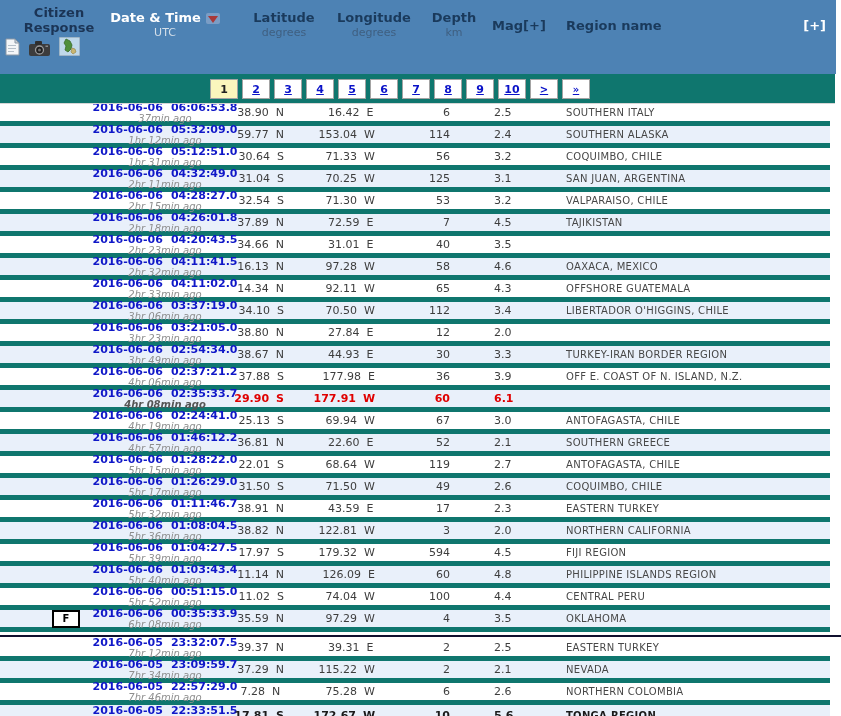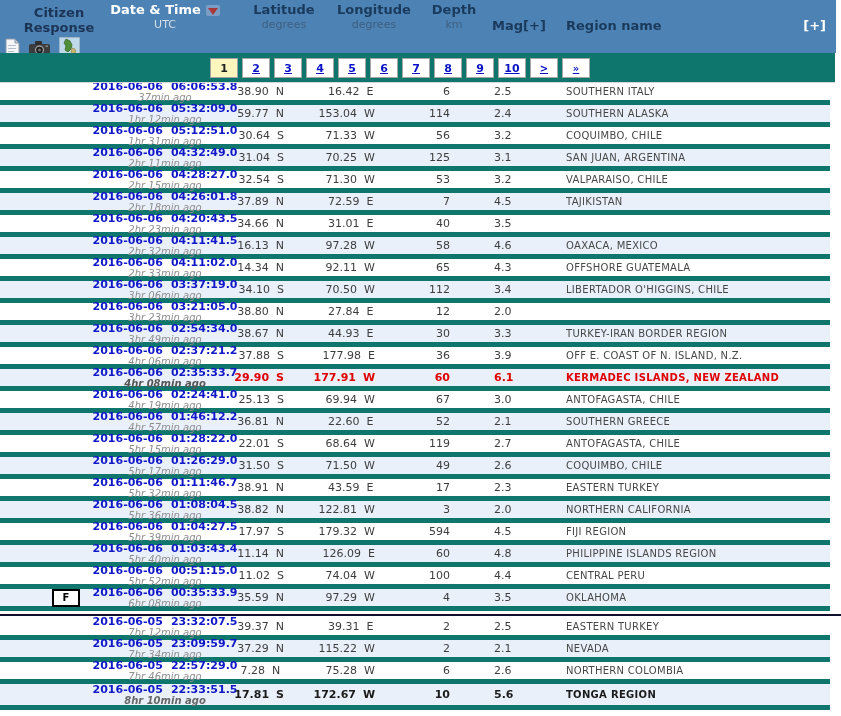--- a/index.html
+++ b/index.html
@@ -4,27 +4,27 @@
 <style>
   html,body{margin:0;padding:0;}
   body{
     width:841px;height:716px;overflow:hidden;background:#ffffff;
     font-family:"DejaVu Sans","Liberation Sans",sans-serif;
     -webkit-font-smoothing:antialiased;
   }
   .app{position:relative;width:841px;height:716px;}
 
   
-  .hdr{position:relative;width:836px;height:53px;background:#4d82b4;}
+  .hdr{position:relative;width:836px;height:74px;background:#4d82b4;}
   .citizen{position:absolute;left:0;top:5px;width:118px;text-align:center;
     font-size:13px;font-weight:bold;color:#1b3455;line-height:15px;}
   .cr-icons{position:absolute;left:5px;top:37px;display:flex;gap:9px;align-items:flex-end;}
   .cr-icons .ic{display:inline-block;cursor:pointer;}
 
-  .hcol{position:absolute;top:2px;text-align:center;cursor:pointer;}
+  .hcol{position:absolute;top:10px;text-align:center;cursor:pointer;}
   .hcol .lbl{font-size:13px;font-weight:bold;color:#1a3a5c;line-height:16px;}
   .hcol .sub{font-size:11px;color:#3f5f80;line-height:14px;}
   .hcol.active .lbl{color:#ffffff;}
   .hcol.active .sub{color:#d4dfe9;}
   .h-dt{left:90px;width:150px;}
   .h-lat{left:240px;width:88px;}
   .h-lon{left:328px;width:92px;}
   .h-dep{left:420px;width:68px;}
   .h-mag{left:488px;width:62px;top:18px;}
   .h-reg{left:566px;top:18px;text-align:center;}
@@ -416,21 +416,20 @@
     <div class="cell c-lat">
       <span class="val">29.90</span>
           <span class="hemi">S</span>
     </div>
     <div class="cell c-lon">
       <span class="val">177.91</span>
           <span class="hemi">W</span>
     </div>
     <div class="cell c-dep">60</div>
     <div class="cell c-mag">6.1</div>
-    <div class="cell c-reg">KERMADEC ISLANDS, NEW ZEALAND</div>
   </div>
       <div class="row">
     <div class="cell c-gutter"></div>
     <div class="cell c-dt">
       <div class="dt-line">
         <span class="d">2016-06-06</span><span class="t">02:24:41.0</span>
       </div>
       <div class="ago">4hr 19min ago</div>
     </div>
     <div class="cell c-lat">

